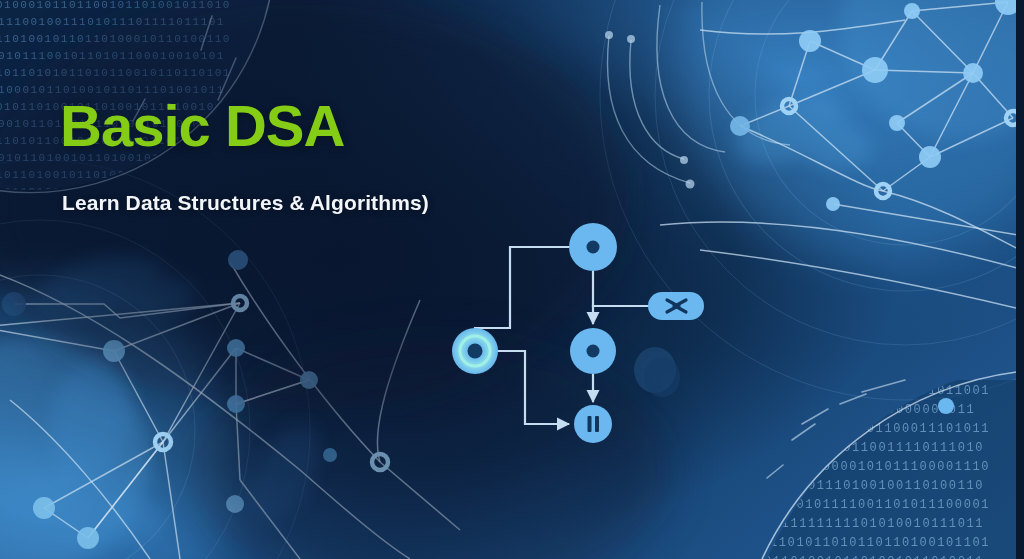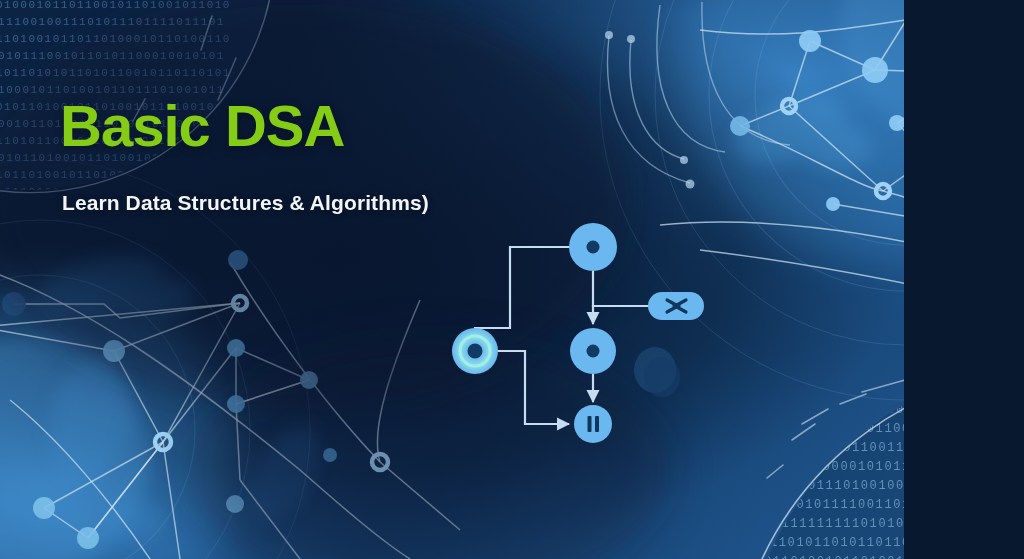--- a/index.html
+++ b/index.html
@@ -2,21 +2,21 @@
 <html><head>
 <meta charset="utf-8">
 <style>
   html, body {
     margin: 0;
     padding: 0;
     background: #07182f;
   }
   #banner {
     position: relative;
-    width: 904px;
+    width: 1016px;
     height: 559px;
     overflow: hidden;
     font-family: "Liberation Sans", sans-serif;
     background: #0b2143;
   }
   #bg-svg {
     position: absolute;
     inset: 0;
     width: 1024px;
     height: 559px;

